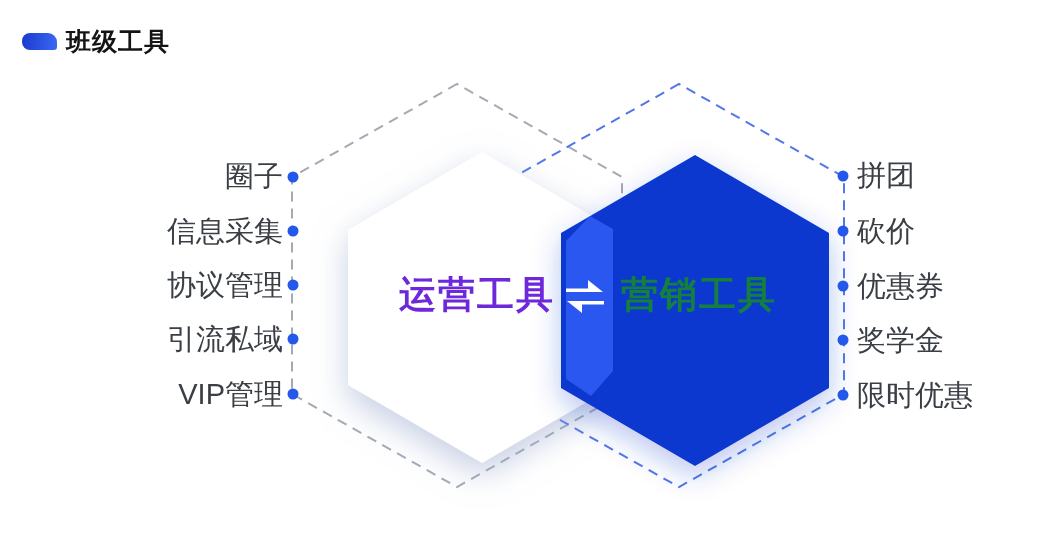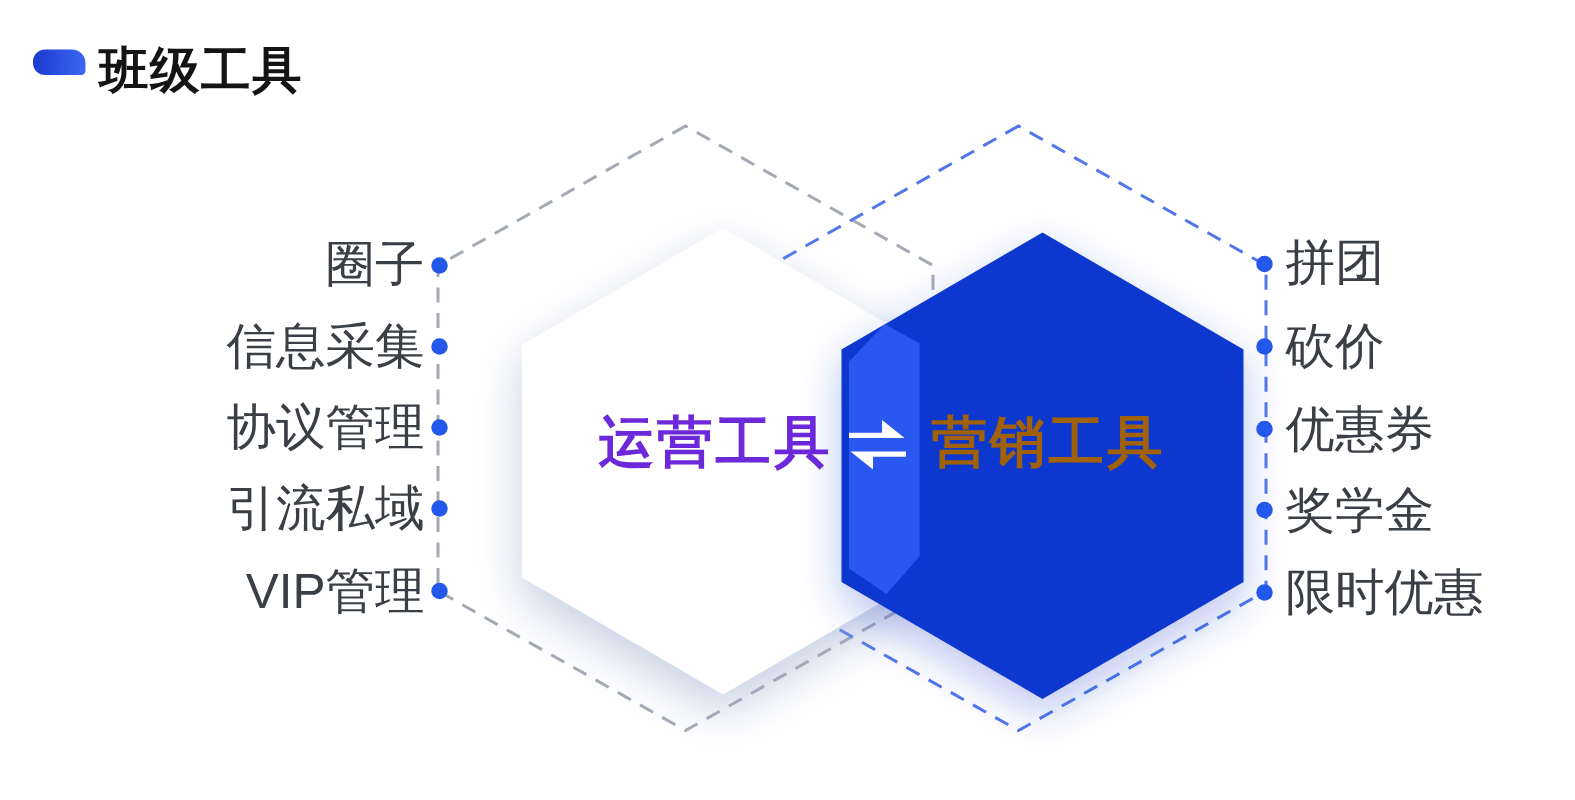--- a/index.html
+++ b/index.html
@@ -12,39 +12,39 @@
   svg{position:absolute;left:0;top:0;}
 
   
   .title-bullet{
     position:absolute;left:22px;top:33px;width:35px;height:17px;
     border-radius:8px 9px 3px 8px;
     background:linear-gradient(95deg,#1a3ad0,#3c68f2);
   }
   .page-title{
     position:absolute;left:66px;top:25px;
-    font-size:33px;font-weight:700;color:#141414;letter-spacing:1px;
+    font-size:25px;font-weight:700;color:#141414;letter-spacing:1px;
     white-space:nowrap;
   }
 
   
   .side-label{
-    position:absolute;font-size:33px;color:#3a3f46;
+    position:absolute;font-size:29px;color:#3a3f46;
     white-space:nowrap;transform:translateY(-50%);line-height:1.2;
   }
   .left-label{right:767px;text-align:right;}
   .right-label{left:857px;text-align:left;}
 
   
   .hex-title{
     position:absolute;top:295px;transform:translate(-50%,-50%);
     font-size:37px;font-weight:700;letter-spacing:2px;white-space:nowrap;
   }
   .hex-title.op{left:477px;color:#6d28d9;}
-  .hex-title.mk{left:699px;color:#a16207;}
+  .hex-title.mk{left:699px;color:#15803d;}
 
   
   .dash-hex{fill:none;stroke-width:2;stroke-dasharray:10 7;}
   .dash-left{stroke:#a4aab4;}
   .dash-right{stroke:#5377ea;}
   .dot{fill:#2458ea;}
   .white-hex{fill:#ffffff;}
   .arrow{fill:#ffffff;}
 </style>
 </head>

